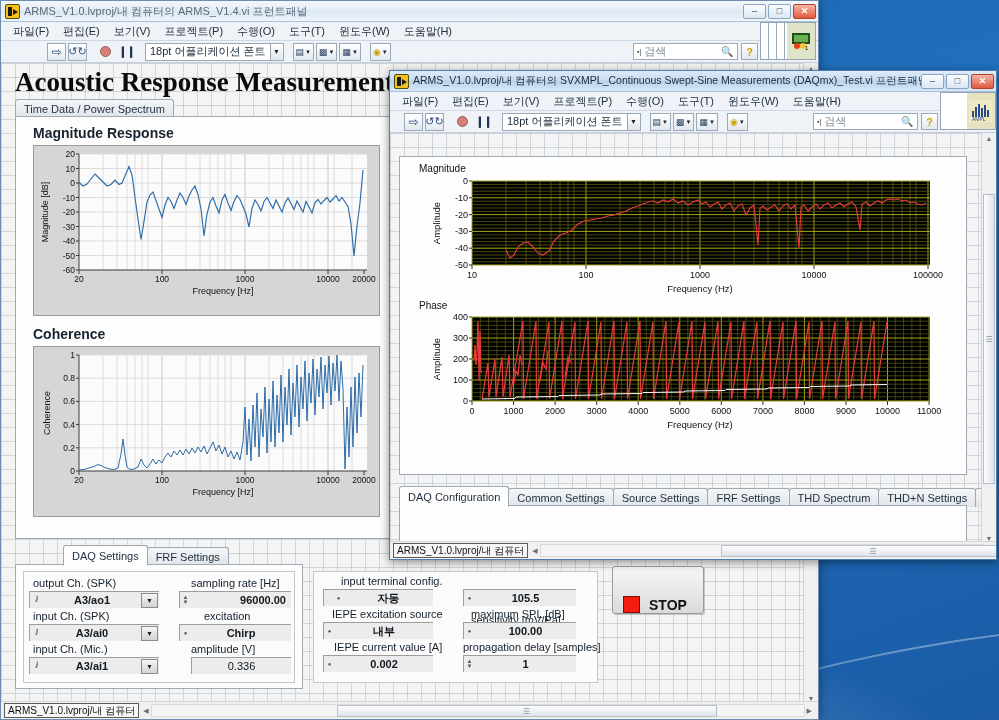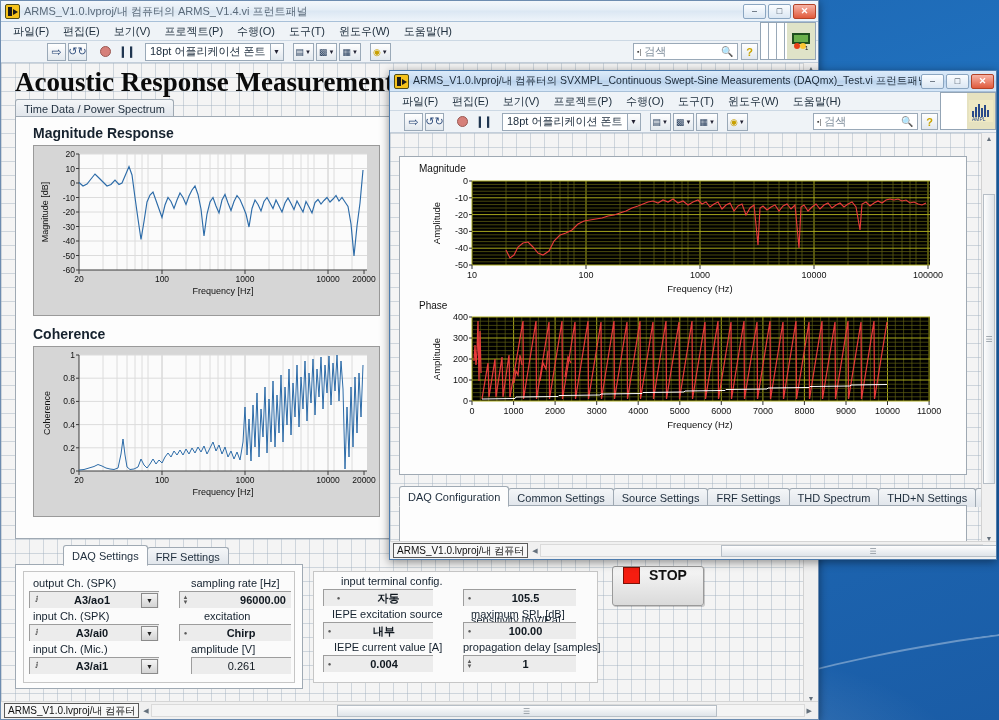--- a/index.html
+++ b/index.html
@@ -124,24 +124,24 @@
   .ctl-ring .val { flex:1; text-align:center; font-size:11px; color:#101820;font-weight:bold;}
   .ctl-ring .val.left { text-align:left; padding-left:2px;}
   .ring-arrow { width:17px; height:15px; border:1px solid #8b8b8b; background:linear-gradient(to bottom,#f5f5f5,#d3d3d3);
                 display:flex;align-items:center;justify-content:center; font-size:7px; color:#222; margin-right:1px;}
   .spin { width:11px; height:15px; display:flex; flex-direction:column; justify-content:center;
           align-items:center; color:#5a5a5a; font-size:6px; line-height:5px; }
   .numbox { height:17px; background:#ececec; border-top:1px solid #9d9d9d; border-left:1px solid #9d9d9d;
             display:flex;align-items:center;justify-content:center; font-size:11px; color:#101820;}
   .groupbox { border:1px solid #c6c6c6; background:#fbfbfb; }
 
-  .stop-btn { width:92px; height:40px; border:1px solid #9a9a9a; border-radius:3px;
+  .stop-btn { width:92px; height:48px; border:1px solid #9a9a9a; border-radius:3px;
               background:linear-gradient(to bottom,#f7f7f7,#dadada);
               box-shadow: 1px 1px 0 rgba(0,0,0,0.18);
-              display:flex; align-items:flex-start; gap:9px; padding-left:10px;}
+              display:flex; align-items:flex-end; gap:9px; padding-left:10px;}
   .stop-led { width:17px; height:17px; background:#f51d10; border:1px solid #7d1006;}
   .stop-txt { font-size:14px; font-weight:bold; color:#111; }
 
   .status-bar { position:absolute; left:0; right:0; bottom:0; height:18px;
                 background:#f0f0f0; border-top:1px solid #d5d5d5; display:flex; align-items:center; }
   .proj-chip { border:1px solid #5a5a5a; background:#f7f7f7; height:15px; margin-left:3px;
                padding:0 3px; display:flex; align-items:center; font-size:10px; color:#101010; white-space:nowrap;}
 </style>
 </head>
 <body>
@@ -496,41 +496,41 @@
     </div>
 
     <div style="position:absolute;left:203px;top:547px;" class="ctl-label">excitation</div>
     <div class="ctl-ring" style="position:absolute;left:178px;top:561px;width:112px;">
       <span class="spin">●</span>
       <span class="val">Chirp</span>
     </div>
 
     <div style="position:absolute;left:190px;top:580px;" class="ctl-label">amplitude [V]</div>
     <div class="numbox" style="position:absolute;left:190px;top:594px;width:100px;">
-      <span>0.261</span>
+      <span>0.336</span>
     </div>
 
     <div class="groupbox" style="position:absolute;left:312px;top:508px;width:285px;height:112px;"></div>
 
     <div style="position:absolute;left:340px;top:512px;" class="ctl-label">input terminal config.</div>
     <div class="ctl-ring" style="position:absolute;left:322px;top:526px;width:110px;padding-left:9px;">
       <span class="spin">●</span>
       <span class="val">자동</span>
     </div>
 
     <div style="position:absolute;left:331px;top:545px;" class="ctl-label">IEPE excitation source</div>
     <div class="ctl-ring" style="position:absolute;left:322px;top:559px;width:110px;">
       <span class="spin">●</span>
       <span class="val">내부</span>
     </div>
 
     <div style="position:absolute;left:333px;top:578px;" class="ctl-label">IEPE current value [A]</div>
     <div class="ctl-ring" style="position:absolute;left:322px;top:592px;width:110px;">
       <span class="spin">●</span>
-      <span class="val">0.004</span>
+      <span class="val">0.002</span>
     </div>
 
     <div style="position:absolute;left:470px;top:512px;margin-top:39px;" class="ctl-label">sensitivity [mV/Pa]</div>
     <div class="ctl-ring" style="position:absolute;left:462px;top:526px;width:113px;">
       <span class="spin">●</span>
       <span class="val">105.5</span>
     </div>
 
     <div style="position:absolute;left:470px;top:545px;" class="ctl-label">maximum SPL [dB]</div>
     <div class="ctl-ring" style="position:absolute;left:462px;top:559px;width:113px;">

